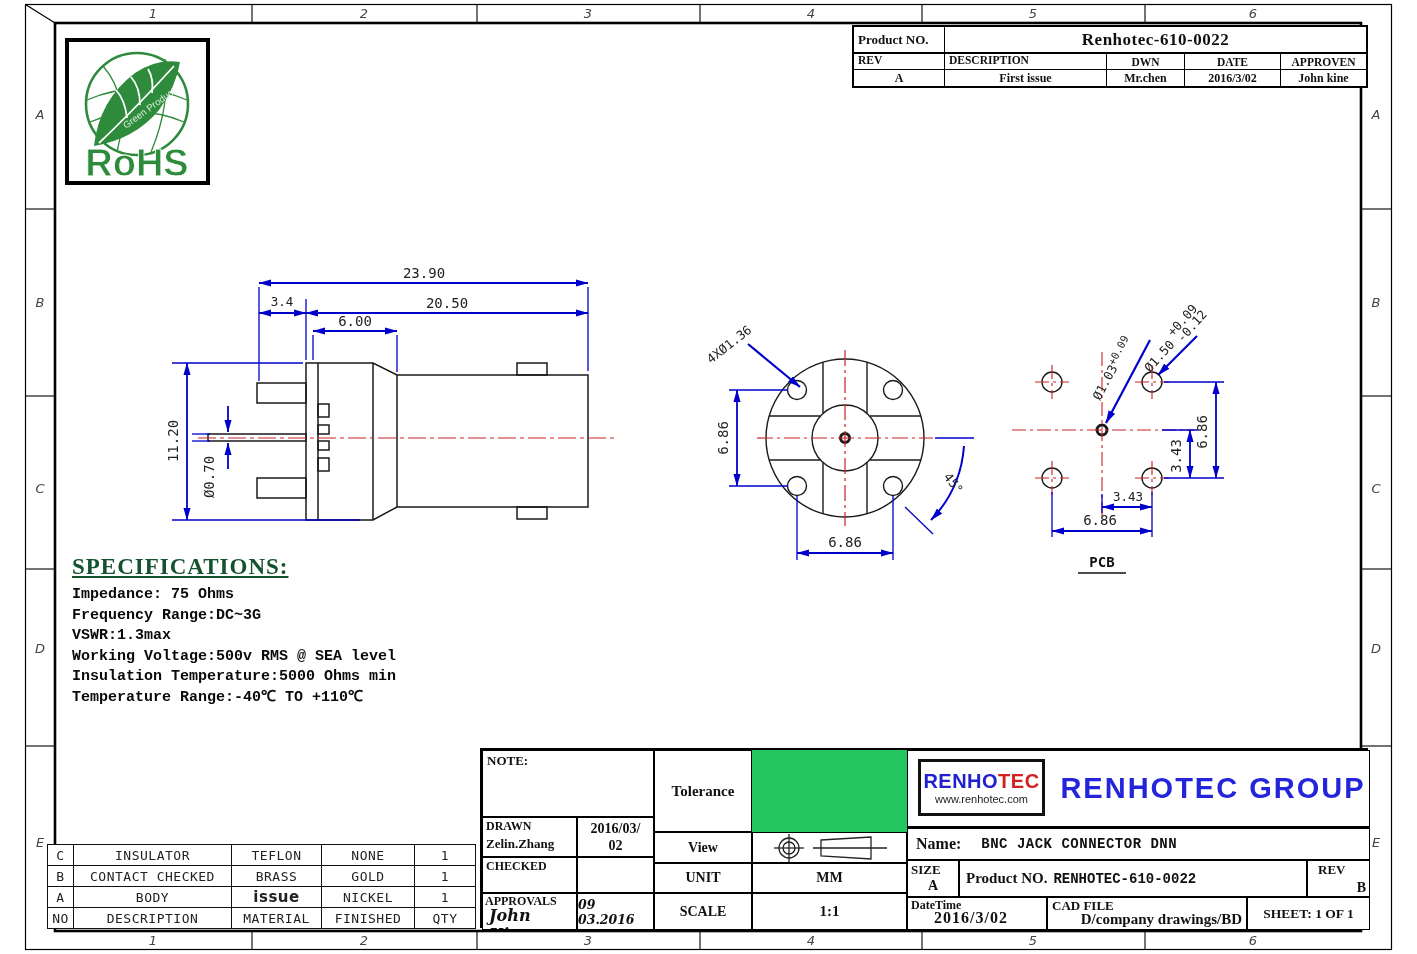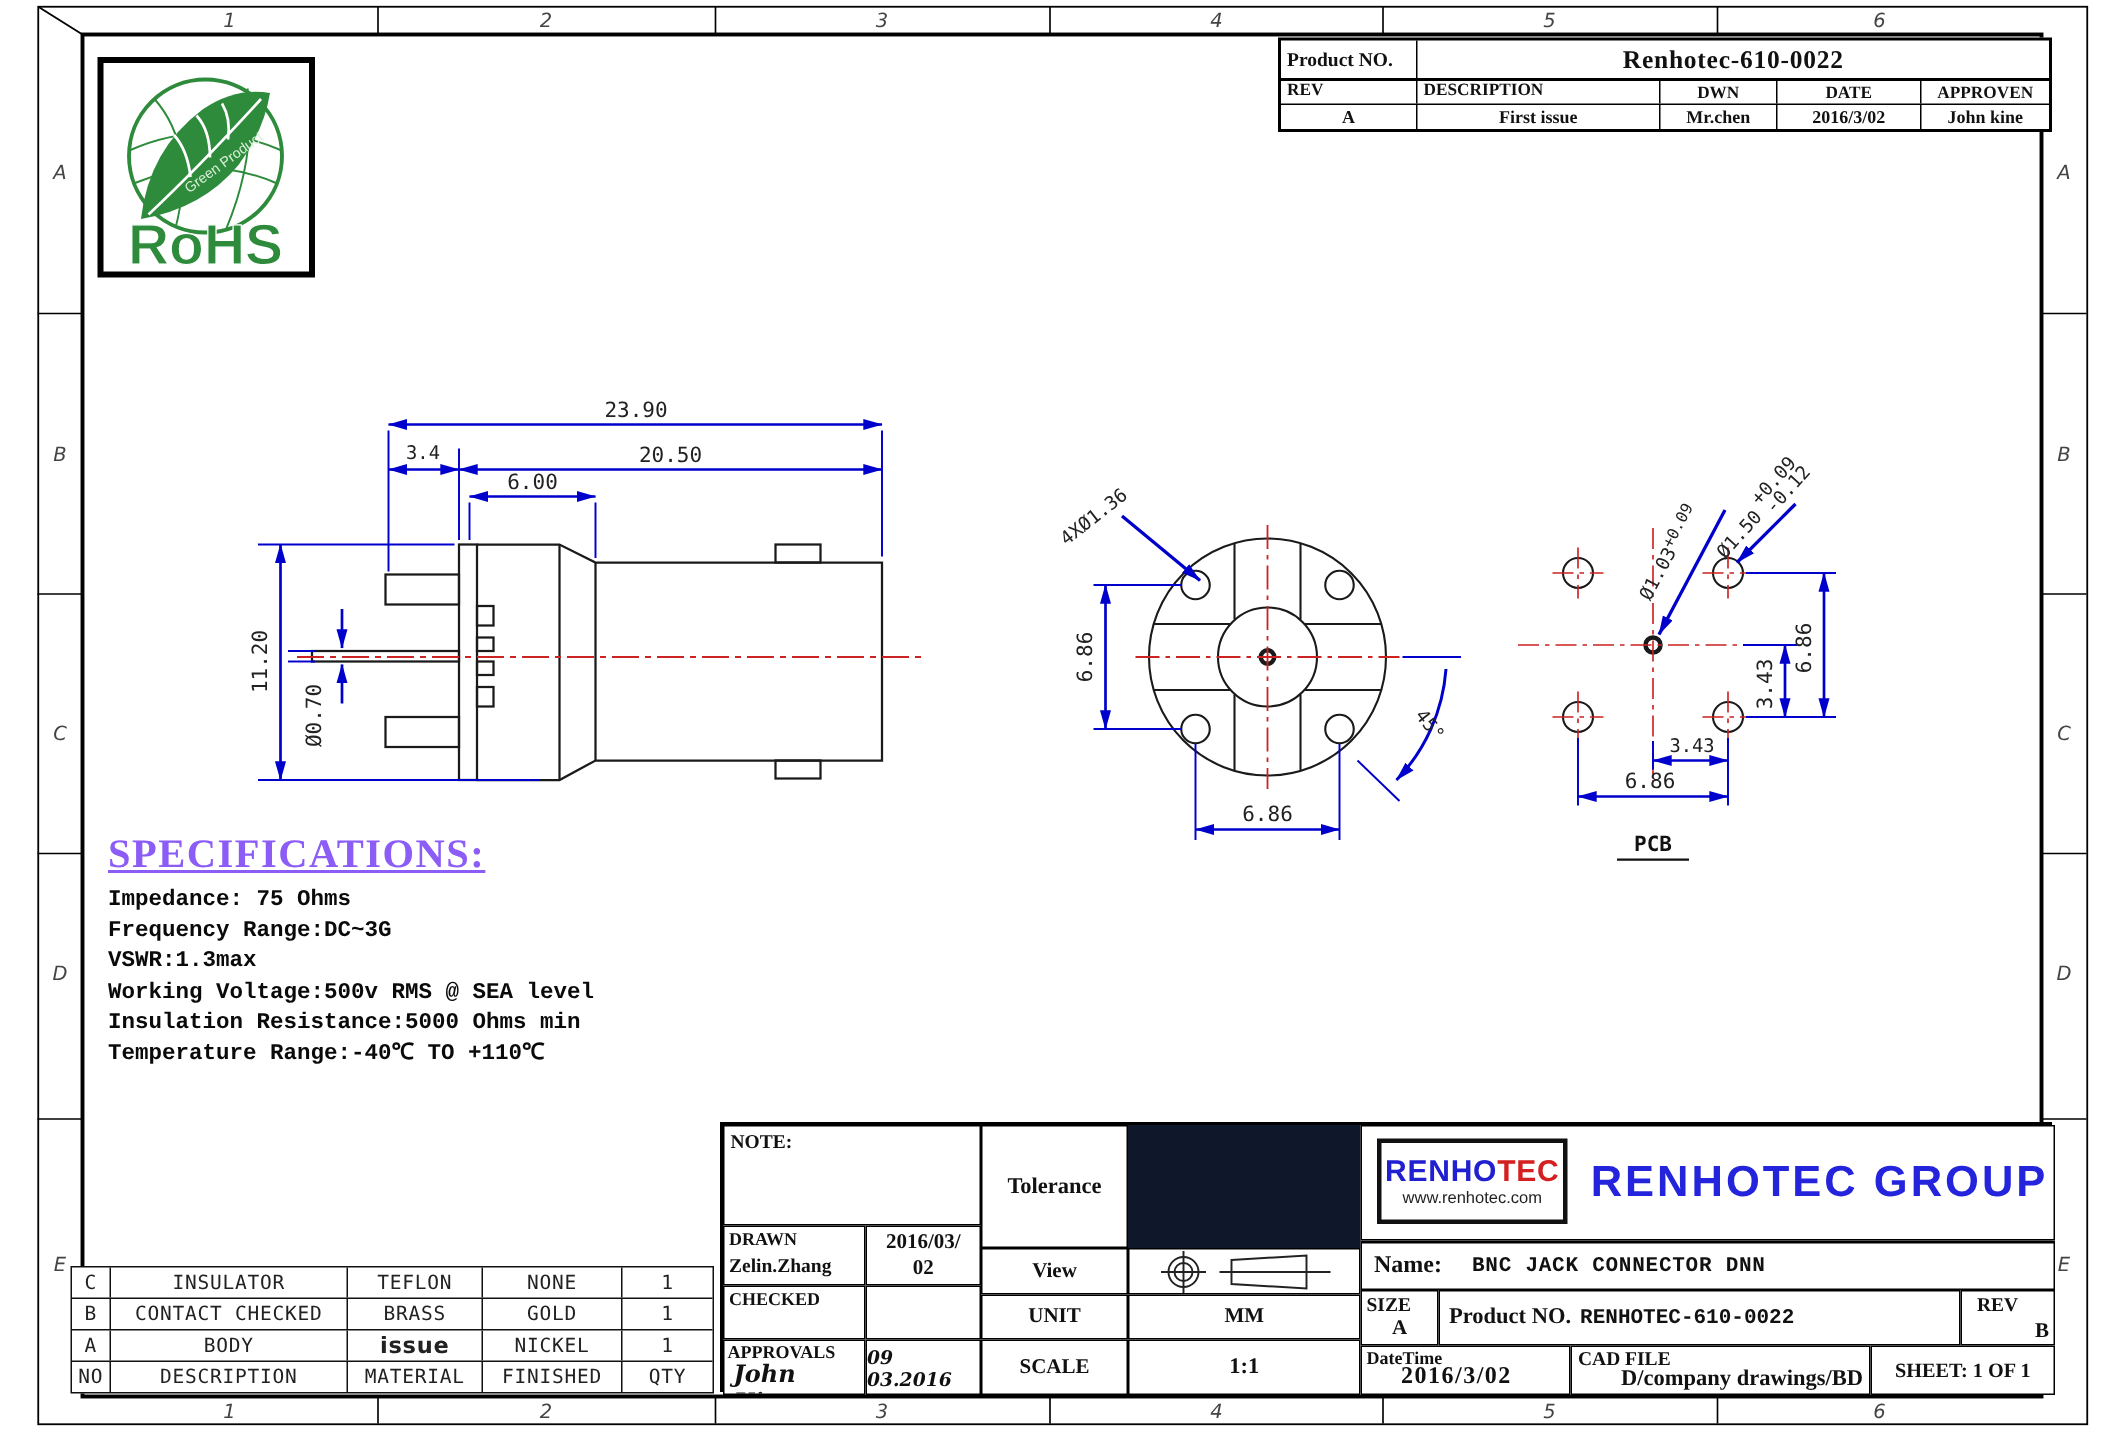--- a/index.html
+++ b/index.html
@@ -257,26 +257,26 @@
   <div style="display:flex;height:16px;font-size:12px">
     <div class="ctr" style="width:91px;border-right:1.5px solid #000;box-sizing:border-box">A</div>
     <div class="ctr" style="width:162px;border-right:1.5px solid #000;box-sizing:border-box">First issue</div>
     <div class="ctr" style="width:78px;border-right:1.5px solid #000;box-sizing:border-box">Mr.chen</div>
     <div class="ctr" style="width:96px;border-right:1.5px solid #000;box-sizing:border-box">2016/3/02</div>
     <div class="ctr" style="flex:1">John kine</div>
   </div>
 </div>
 
 <div class="abs" style="left:72px;top:554px;width:480px">
-  <div style="font-size:27px;font-weight:bold;text-decoration:underline;letter-spacing:1px;margin-bottom:5px;color:#8b5cf6">SPECIFICATIONS:</div>
+  <div style="font-size:23px;font-weight:bold;text-decoration:underline;letter-spacing:1px;margin-bottom:5px;color:#14532d">SPECIFICATIONS:</div>
   <div class="specline">Impedance: 75 Ohms</div>
   <div class="specline">Frequency Range:DC~3G</div>
   <div class="specline">VSWR:1.3max</div>
   <div class="specline">Working Voltage:500v RMS @ SEA level</div>
-  <div class="specline">Insulation Resistance:5000 Ohms min</div>
+  <div class="specline">Insulation Temperature:5000 Ohms min</div>
   <div class="specline">Temperature Range:-40℃ TO +110℃</div>
 </div>
 
 <div class="abs" style="left:47px;top:844px;width:429px;height:85px;border:1.5px solid #111;box-sizing:border-box;display:flex;flex-direction:column;background:#fff">
   <div style="flex:1;display:flex;border-bottom:1.5px solid #111">
     <div class="pc" style="width:26px">C</div>
     <div class="pc" style="width:158px">INSULATOR</div>
     <div class="pc" style="width:90px">TEFLON</div>
     <div class="pc" style="width:93px">NONE</div>
     <div class="pc" style="flex:1;border-right:none">1</div>
@@ -297,21 +297,21 @@
   </div>
   <div style="flex:1;display:flex">
     <div class="pc" style="width:26px">NO</div>
     <div class="pc" style="width:158px">DESCRIPTION</div>
     <div class="pc" style="width:90px">MATERIAL</div>
     <div class="pc" style="width:93px">FINISHED</div>
     <div class="pc" style="flex:1;border-right:none">QTY</div>
   </div>
 </div>
 
-<div class="abs" style="left:480px;top:748px;width:888px;height:180px;border:2.5px solid #000;box-sizing:border-box;background:#0f172a;color:#111">
+<div class="abs" style="left:480px;top:748px;width:888px;height:180px;border:2.5px solid #000;box-sizing:border-box;background:#22c55e;color:#111">
 
   <div class="cell" style="left:0;top:0;width:172px;height:67px">
     <span class="lbl" style="position:absolute;left:4px;top:2px;font-size:13px">NOTE:</span>
   </div>
   <div class="cell" style="left:0;top:67px;width:95px;height:40px">
     <span class="lbl" style="position:absolute;left:3px;top:1px">DRAWN</span>
     <span style="position:absolute;left:3px;top:18px;font-weight:bold;font-size:13px">Zelin.Zhang</span>
   </div>
   <div class="cell ctr" style="left:95px;top:67px;width:77px;height:40px;flex-direction:column;font-weight:bold;font-size:14px;line-height:17px">
     <span>2016/03/</span>

